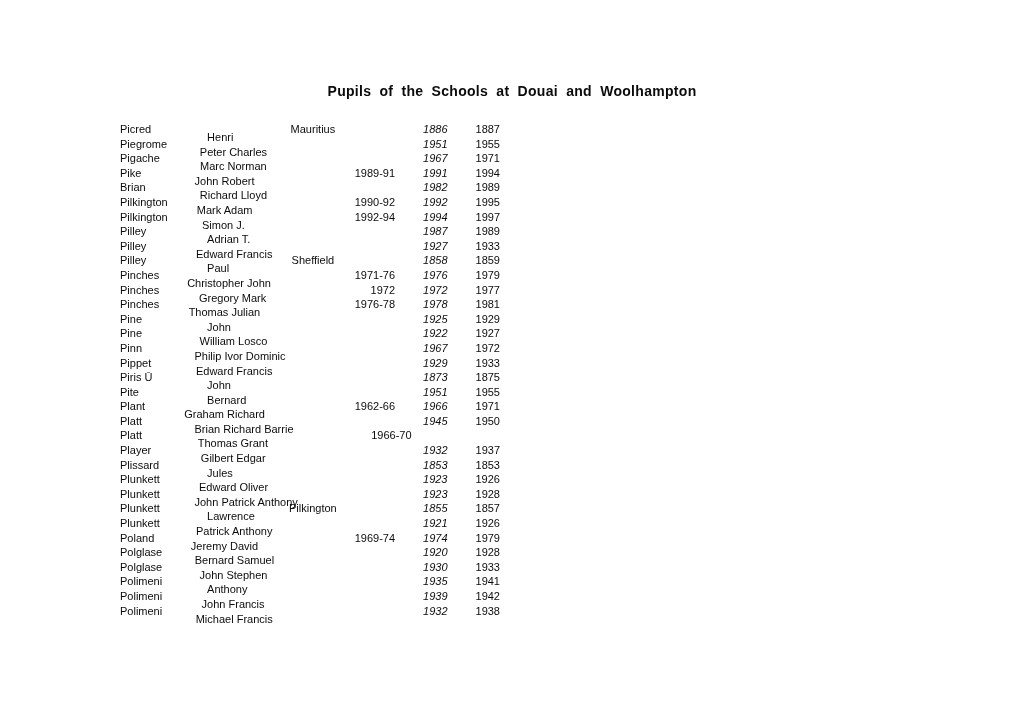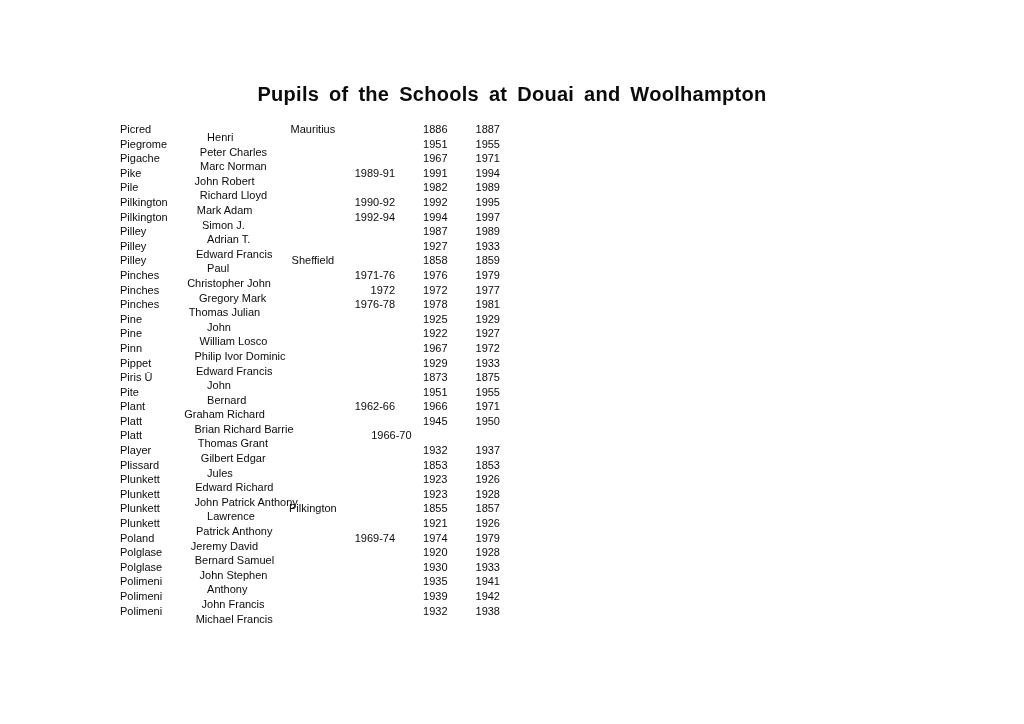--- a/index.html
+++ b/index.html
@@ -16,21 +16,21 @@
     font-family: "Liberation Sans", sans-serif;
     color: #0b0b0b;
   }
   .title {
     position: absolute;
     top: 83px;
     left: 0;
     width: 1024px;
     margin: 0;
     text-align: center;
-    font-size: 20px;
+    font-size: 14px;
     font-weight: bold;
     letter-spacing: 0.3px;
     word-spacing: 4px;
     color: #0b0b0b;
   }
   .pupil-table {
     position: absolute;
     top: 122px;
     left: 120px;
     width: 380px;
@@ -41,21 +41,21 @@
     line-height: 14.6px;
     font-size: 11px;
     white-space: nowrap;
     gap: 28px;
   }
   .c { display: block; overflow: visible; }
   .c.surname   { width: 95px; }
   .c.forenames { width: 80px; margin-top: 8px; }
   .c.place     { width: 90px; text-align: center; }
   .c.dates     { width: 42px; text-align: center; }
-  .c.y1        { width: 26px; text-align: left; }
+  .c.y1        { width: 26px; text-align: left; font-style: italic; }
   .c.y2        { width: 36px; }
 </style>
 </head>
 <body>
 
 <div class="page">
   <h1 class="title">Pupils of the Schools at Douai and Woolhampton</h1>
   <div class="pupil-table">
   <div class="row">
     <span class="c surname">Picred</span>
@@ -87,21 +87,21 @@
   <div class="row">
     <span class="c surname">Pike</span>
     <span class="c forenames">John Robert</span>
     <span class="c place"></span>
     <span class="c dates">1989-91</span>
     <span class="c y1">1991</span>
     <span class="c y2">1994</span>
   </div>
 
   <div class="row">
-    <span class="c surname">Pile</span>
+    <span class="c surname">Brian</span>
     <span class="c forenames">Richard Lloyd</span>
     <span class="c place"></span>
     <span class="c dates"></span>
     <span class="c y1">1982</span>
     <span class="c y2">1989</span>
   </div>
 
   <div class="row">
     <span class="c surname">Pilkington</span>
     <span class="c forenames">Mark Adam</span>
@@ -269,21 +269,21 @@
     <span class="c forenames">Jules</span>
     <span class="c place"></span>
     <span class="c dates"></span>
     <span class="c y1">1853</span>
     <span class="c y2">1853</span>
   </div>
 
 
   <div class="row">
     <span class="c surname">Plunkett</span>
-    <span class="c forenames">Edward Richard</span>
+    <span class="c forenames">Edward Oliver</span>
     <span class="c place"></span>
     <span class="c dates"></span>
     <span class="c y1">1923</span>
     <span class="c y2">1926</span>
   </div>
 
   <div class="row">
     <span class="c surname">Plunkett</span>
     <span class="c forenames">John Patrick Anthony</span>
     <span class="c place"></span>

